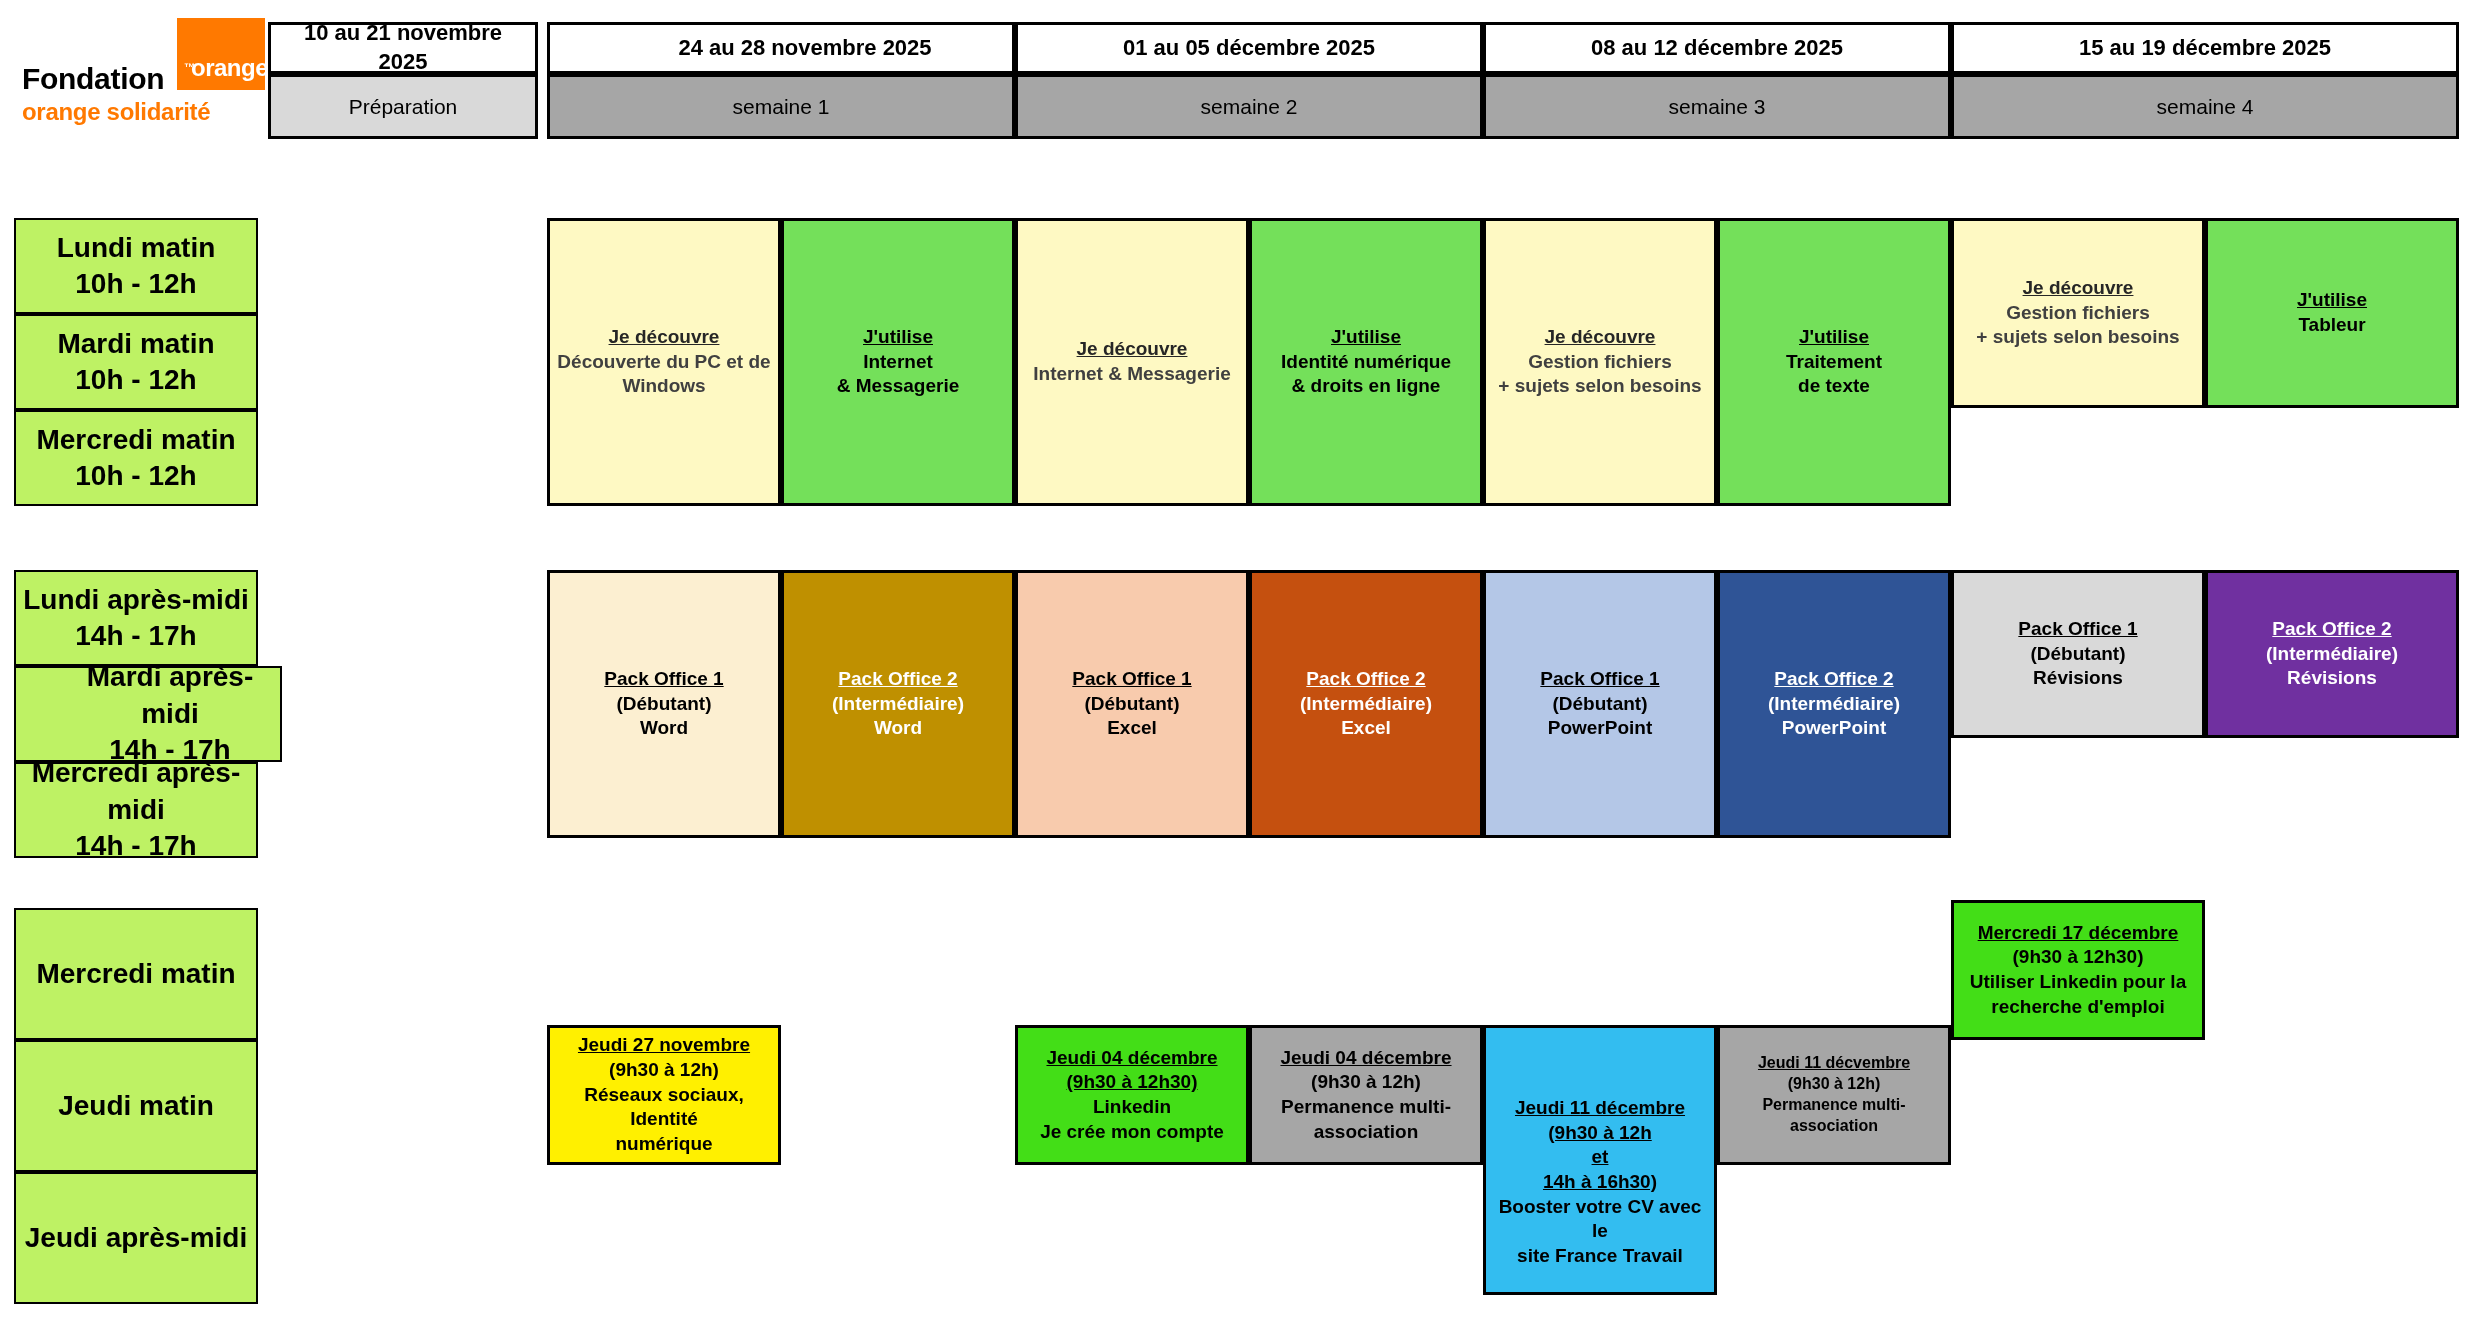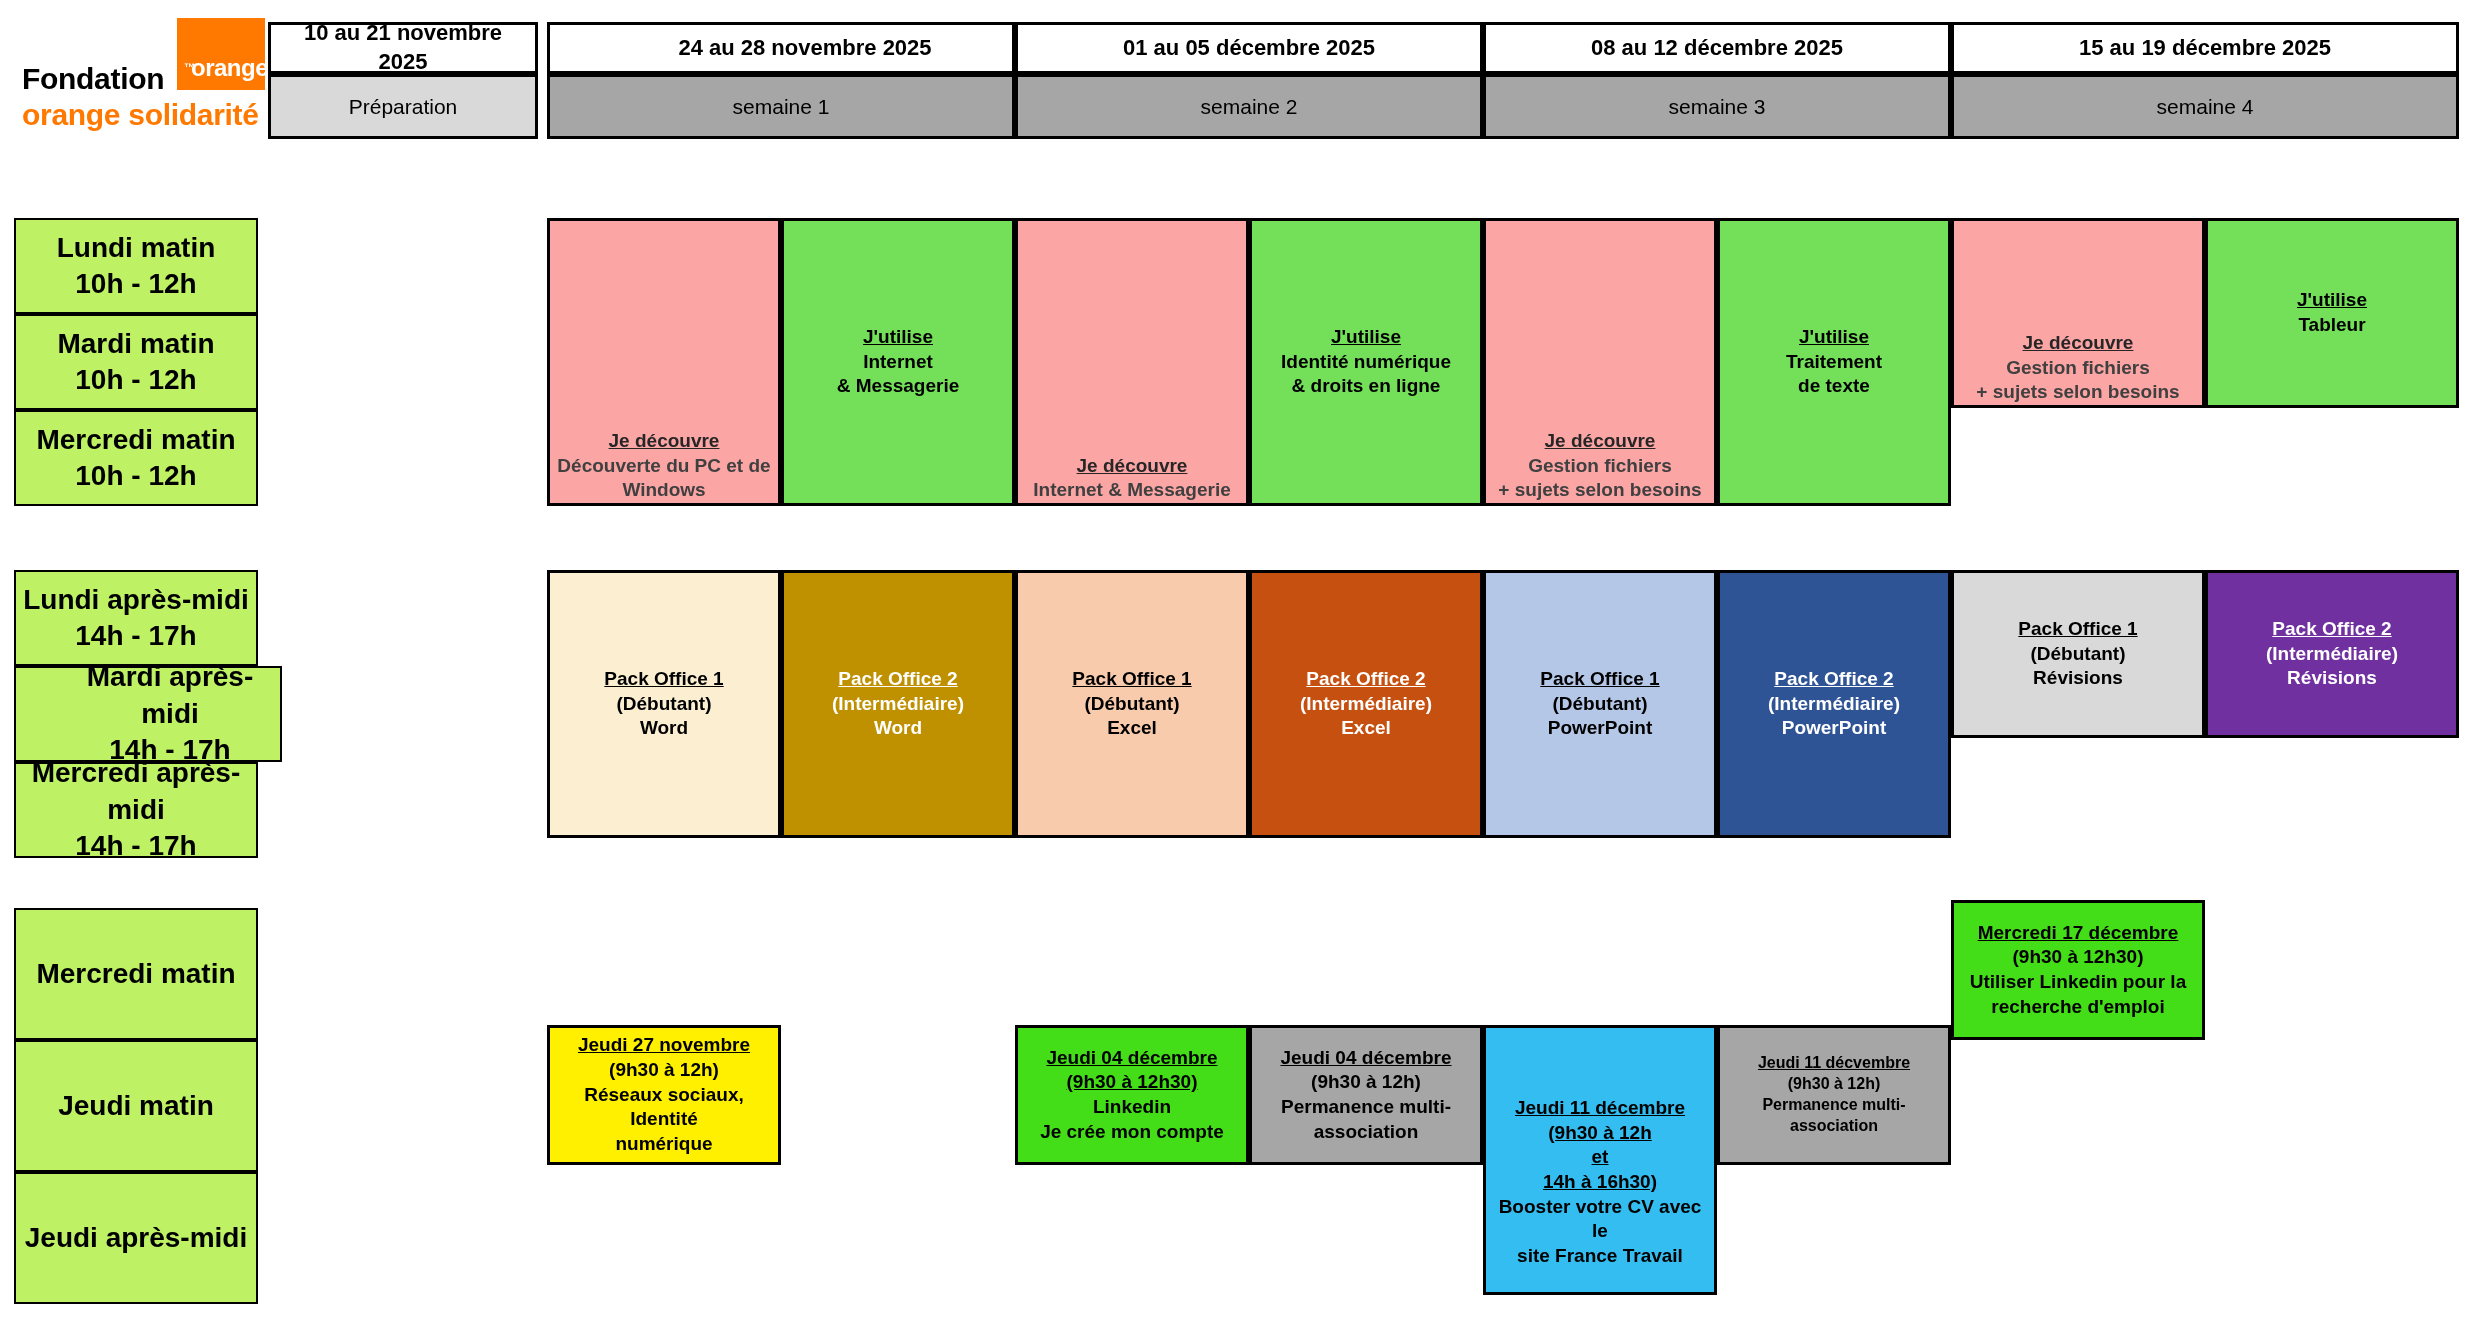--- a/index.html
+++ b/index.html
@@ -38,21 +38,21 @@
     position: absolute; left: 155px; top: 0px; width: 88px; height: 72px;
     background: #FF7900;
   }
   .logo-badge span {
     position: absolute; left: 7px; bottom: 4px;
     color: #ffffff; font-size: 24px; font-weight: bold; letter-spacing: -0.5px;
   }
   .logo-badge sup { font-size: 11px; vertical-align: super; }
   .logo-bottom {
     position: absolute; left: 0; top: 80px;
-    font-size: 30px; font-weight: bold; color: #FF7900; letter-spacing: -0.3px;
+    font-size: 24px; font-weight: bold; color: #FF7900; letter-spacing: -0.3px;
   }
 
   
   .hdr-date {
     background: #ffffff; font-size: 22px; font-weight: bold;
   }
   .hdr-week {
     font-size: 21px; font-weight: normal;
   }
   .hdr-prep { background: #D9D9D9; }
@@ -68,21 +68,21 @@
     background: #FCE4A6;
     border: 2px solid #000;
     position: absolute;
     display: flex; flex-direction: column; justify-content: space-between;
     align-items: center; text-align: center;
     font-size: 19px; font-weight: bold; line-height: 1.35;
     padding: 0 8px;
   }
   #prep > div { width: 100%; }
 
-  .c-teal   { background: #fca5a5; color: #404040; align-items: flex-end; }
+  .c-teal   { background: #fef9c3; color: #404040; }
   .c-green  { background: #74E05A; color: #000000; }
   .c-cream  { background: #FCEFD1; }
   .c-gold   { background: #BF9000; color: #ffffff; }
   .c-peach  { background: #F8CBAD; }
   .c-orange { background: #C5500F; color: #ffffff; }
   .c-lblue  { background: #B4C7E7; }
   .c-dblue  { background: #2F5496; color: #ffffff; }
   .c-grey   { background: #D9D9D9; }
   .c-purple { background: #7030A0; color: #ffffff; }
   .c-yellow { background: #FFF000; }

